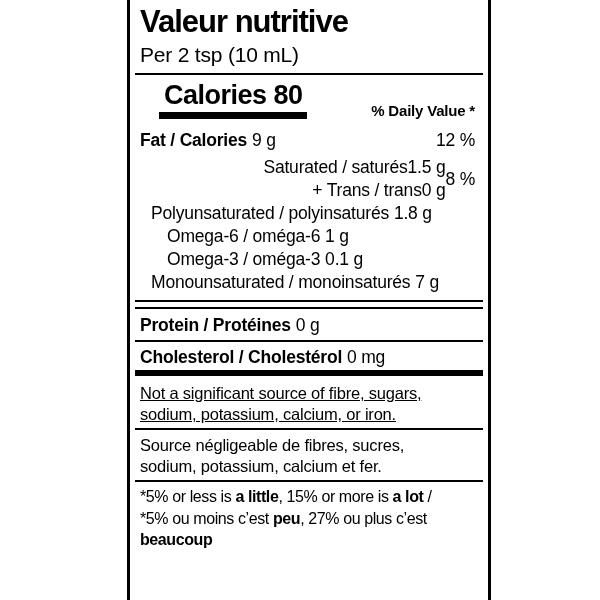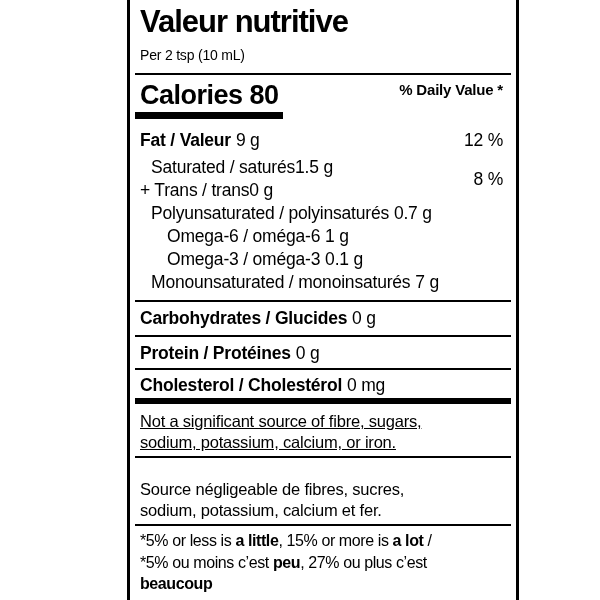--- a/index.html
+++ b/index.html
@@ -16,21 +16,21 @@
     position: relative;
     width: 600px;
     height: 600px;
     background: #ffffff;
     overflow: hidden;
   }
   .label-box {
     position: absolute;
     left: 127px;
     top: 0;
-    width: 392px;
+    width: 364px;
     height: 600px;
     box-sizing: border-box;
     border-left: 3px solid #000;
     border-right: 3px solid #000;
     padding: 0 5px;
     overflow: hidden;
     letter-spacing: -0.2px;
   }
   .rule {
     height: 2px;
@@ -42,32 +42,33 @@
   }
   .title {
     font-size: 31px;
     font-weight: bold;
     line-height: 34px;
     margin-top: 5px;
     padding-left: 5px;
     letter-spacing: -1px;
   }
   .serving {
-    font-size: 14px;
+    font-size: 21px;
     line-height: 24px;
     padding-left: 5px;
   }
   .serving.first { margin-top: 4px; }
   .rule1 { margin-top: 6px; }
   .cal-section {
     display: flex;
     justify-content: space-between;
-    align-items: flex-start;
+    align-items: flex-end;
     margin-top: 4px;
     padding-right: 8px;
+    margin-left: 24px;
   }
   .cal-left {
     display: inline-block;
     font-size: 27px;
     font-weight: bold;
     line-height: 33px;
     border-bottom: 7px solid #000;
     padding: 0 4px 0 5px;
     letter-spacing: -0.5px;
   }
@@ -91,21 +92,21 @@
   .row .lbl-bold { font-weight: bold; }
   .row .val { margin-left: 0.28em; }
   .fat-row { margin-top: 10px; }
   .sat-trans {
     display: flex;
     justify-content: space-between;
     align-items: center;
     padding-right: 8px;
     margin-top: 4px;
   }
-  .sat-trans .lines { flex: 1; }
+  .sat-trans .lines { flex: 1; text-align: right; }
   .sat-trans .line {
     font-size: 17.5px;
     line-height: 23px;
   }
   .sat-trans .line.sat { padding-left: 16px; }
   .sat-trans .line.trans { padding-left: 5px; }
   .dv-val { font-size: 17.5px; }
   .indent1 { padding-left: 16px; }
   .indent2 { padding-left: 32px; }
   .rule2 { margin-top: 6px; }
@@ -117,21 +118,21 @@
   .protein-row { margin-top: 4px; line-height: 24px; }
   .chol-row { margin-top: 3px; line-height: 24px; }
   .bar-above-notes { margin-top: 1px; }
   .note {
     font-size: 16.5px;
     line-height: 21px;
     padding-left: 5px;
     padding-right: 6px;
   }
   .note.en { margin-top: 7px; text-decoration: underline; }
-  .note.fr { margin-top: 21px; }
+  .note.fr { margin-top: 5px; }
   .footnote {
     font-size: 16px;
     line-height: 21.5px;
     padding-left: 5px;
     margin-top: 4px;
     letter-spacing: -0.4px;
     white-space: nowrap;
   }
   .footnote b { font-weight: bold; }
 </style>
@@ -151,40 +152,40 @@
         <span>Calories</span>
         <span>80</span>
       </div>
       <div class="dv-header">
         <div>% Daily Value *</div>
       </div>
     </div>
 
     <div class="row fat-row">
       <span>
-        <span class="lbl-bold">Fat / Valeur</span><span class="val">9 g</span>
+        <span class="lbl-bold">Fat / Calories</span><span class="val">9 g</span>
       </span>
       <span class="dv-val">12 %</span>
     </div>
 
     <div class="sat-trans">
       <div class="lines">
         <div class="line sat">
           <span>Saturated / saturés</span><span class="val wide-gap">1.5 g</span>
         </div>
         <div class="line trans">
           <span>+ Trans / trans</span><span class="val">0 g</span>
         </div>
       </div>
       <div class="dv-val">8 %</div>
     </div>
 
     <div class="row indent1">
       <span>
-        <span>Polyunsaturated / polyinsaturés</span><span class="val">0.7 g</span>
+        <span>Polyunsaturated / polyinsaturés</span><span class="val">1.8 g</span>
       </span>
     </div>
 
     <div class="row indent2">
       <span>
         <span>Omega-6 / oméga-6</span><span class="val">1 g</span>
       </span>
     </div>
 
     <div class="row indent2">
@@ -194,25 +195,20 @@
     </div>
 
     <div class="row indent1">
       <span>
         <span>Monounsaturated / monoinsaturés</span><span class="val">7 g</span>
       </span>
     </div>
 
     <div class="rule rule2"></div>
 
-    <div class="row major-row">
-      <span>
-        <span class="lbl-bold">Carbohydrates / Glucides</span><span class="val">0 g</span>
-      </span>
-    </div>
 
     <div class="rule rule3"></div>
 
     <div class="row protein-row">
       <span>
         <span class="lbl-bold">Protein / Protéines</span><span class="val">0 g</span>
       </span>
     </div>
 
     <div class="rule rule4"></div>

